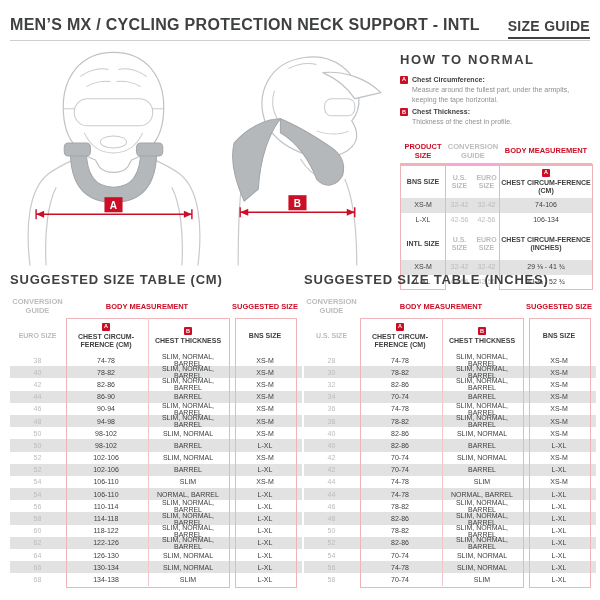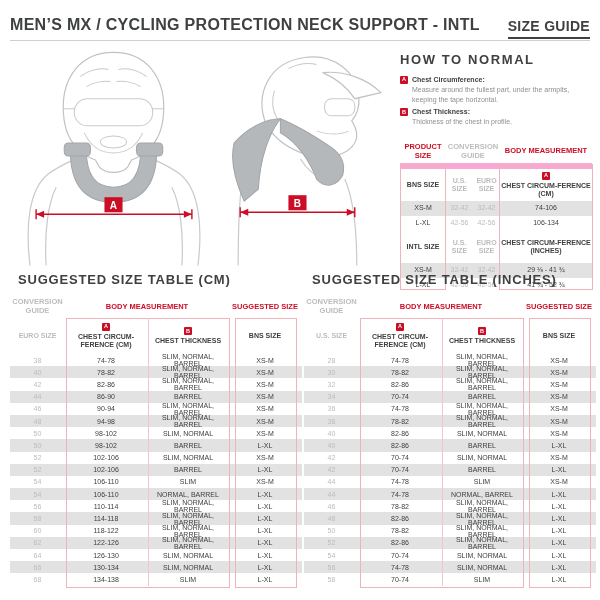--- a/index.html
+++ b/index.html
@@ -22,41 +22,41 @@
   .measure-panel{position:absolute;left:400px;top:52px;width:192px;}
   .htm-title{font-size:13px;font-weight:bold;letter-spacing:1.6px;margin:0 0 8px 0;}
   .mi{position:relative;padding-left:12px;font-size:7px;line-height:1.4;margin-bottom:3px;}
   .mi .marker{position:absolute;left:0;top:1px;}
   .marker{display:inline-flex;width:8px;height:8px;background:#cb0d25;color:#fff;font-size:5.5px;
           font-weight:bold;align-items:center;justify-content:center;border-radius:1px;flex:0 0 auto;}
   .mi .term{font-weight:bold;}
   .mi .desc{color:#8f8f8f;}
 
   .measure-table{position:relative;margin-top:12px;width:192px;}
-  .mt-group{display:flex;height:24px;border-bottom:6px solid #f9a8d4;}
+  .mt-group{display:flex;height:24px;border-bottom:3px solid #f9a8d4;}
   .cell{display:flex;align-items:center;justify-content:center;text-align:center;line-height:1.2;}
   .mt-group .cell{font-weight:bold;font-size:7.5px;}
   .w1{width:46px}.w2{width:54px}.w3{width:92px}
   .red{color:#cb0d25}.gray{color:#bcbcbc}
   .mt-sub{display:flex;height:32px;}
   .mt-sub .cell{font-size:7px;font-weight:bold;}
   .mt-row{display:flex;height:15px;}
   .mt-row .cell{font-size:7px;}
   .mt-row.stripe{background:#e2e2e2;}
   .mt-c1{width:46px}.mt-c2{width:27px}.mt-c3{width:27px}.mt-c4{width:92px}
   .col-stack{flex-direction:column;gap:2px;}
   .mt-box{position:absolute;border:1px solid #efb3ba;pointer-events:none;}
   .mt-box-product{left:0;top:25px;width:44px;height:124px;}
   .mt-box-body{left:99px;top:25px;width:92px;height:124px;}
 
   
   .stable{position:absolute;top:272px;width:292px;}
   .stable.left{left:10px;}
   .stable.right{left:304px;}
-  .st-title{font-size:13px;font-weight:bold;letter-spacing:.8px;height:22px;margin-left:8px;}
+  .st-title{font-size:13px;font-weight:bold;letter-spacing:.8px;height:22px;}
   .st-grid{position:relative;}
   .st-group{display:flex;height:24px;}
   .st-group .cell{font-weight:bold;font-size:7.5px;}
   .sgc1{width:55px}.sg-body{width:164px}.sg-sugg{width:72px}
   .st-sub{display:flex;height:36px;}
   .st-sub .cell{font-size:7px;font-weight:bold;}
   .sc1{width:55px}.sc2{width:82px}.sc3{width:82px}.sc4{width:72px}
   .st-rows{}
   .st-row{display:flex;height:12.2px;}
   .st-row:nth-child(even){background:#e2e2e2;}

